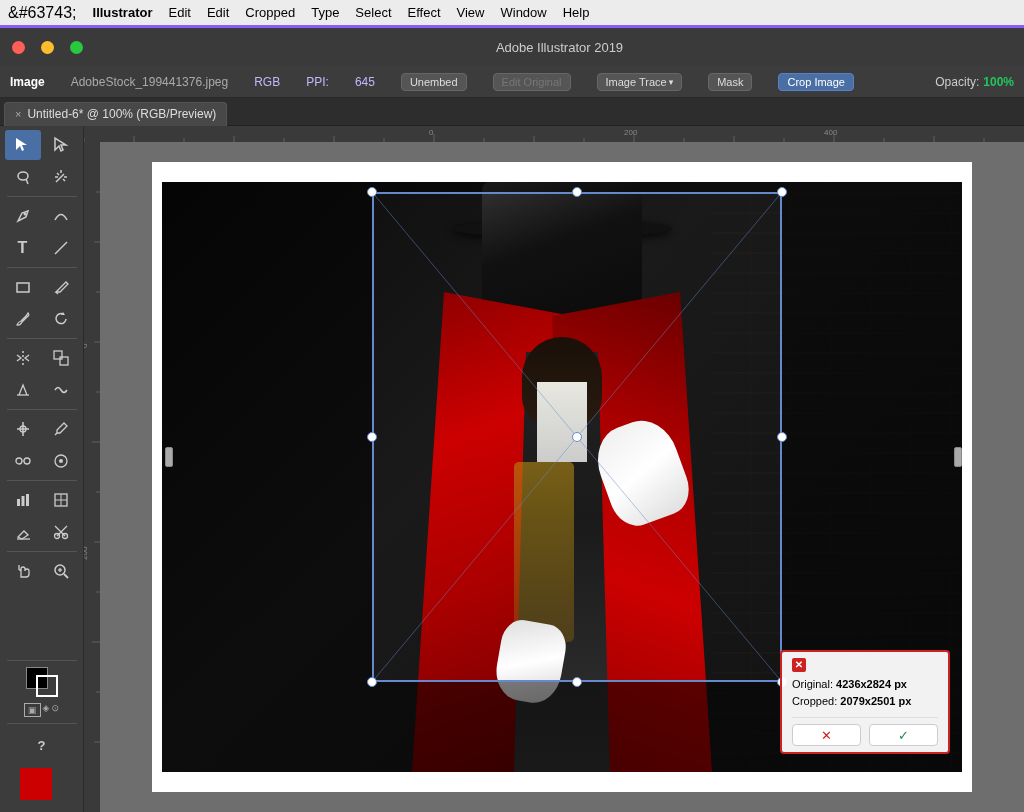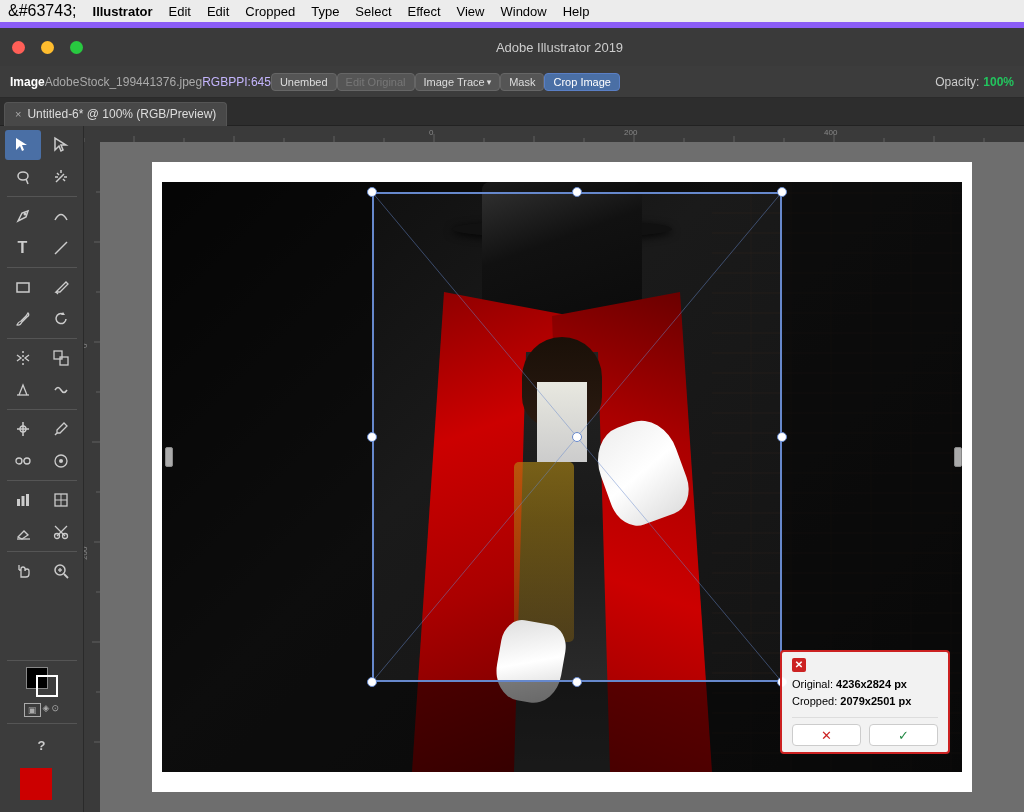--- a/index.html
+++ b/index.html
@@ -1,21 +1,21 @@
 <!DOCTYPE html>
 <html><head>
   <meta charset="utf-8">
   <style>
     * { margin: 0; padding: 0; box-sizing: border-box; }
     body { width: 1024px; height: 812px; overflow: hidden; font-family: -apple-system, BlinkMacSystemFont, "SF Pro Text", "Helvetica Neue", Arial, sans-serif; background: #1e1e1e; user-select: none; }
 
     
     #menubar {
       display: flex; align-items: center; height: 28px;
-      background: #ececec; border-bottom: 6px solid #8b5cf6;
+      background: #ececec; border-bottom: 3px solid #8b5cf6;
       padding: 0 8px; gap: 16px; font-size: 13px; color: #000;
     }
     .menu-apple { font-size: 16px; }
     .menu-app-name { font-weight: 700; }
     .menu-item { cursor: pointer; }
 
     
     #titlebar {
       display: flex; align-items: center; height: 38px;
       background: #3a3a3a; padding: 0 12px; gap: 16px;
@@ -23,21 +23,21 @@
     .traffic-light { width: 13px; height: 13px; border-radius: 50%; cursor: pointer; }
     .tl-close { background: #ff5f57; }
     .tl-min { background: #ffbd2e; }
     .tl-max { background: #28c940; }
     #app-title { color: #ccc; font-size: 13px; margin-left: 8px; flex: 1; text-align: center; }
 
     
     #contextbar {
       display: flex; align-items: center; height: 32px;
       background: #3c3c3c; border-bottom: 1px solid #2a2a2a;
-      padding: 0 10px; gap: 0; font-size: 12px; color: #ccc;
+      padding: 0 10px; gap: 26px; font-size: 12px; color: #ccc;
     }
     .cb-label { font-weight: 600; color: #fff; }
     .cb-filename { color: #aaa; }
     .cb-info { color: #c4b5fd; }
     .cb-btn {
       background: #555; color: #ddd; border: 1px solid #666;
       padding: 2px 8px; border-radius: 4px; font-size: 11px; cursor: pointer;
     }
     .cb-btn-active { background: #4a6fa5; color: #fff; border-color: #5a7fc5; }
     .cb-dropdown {

